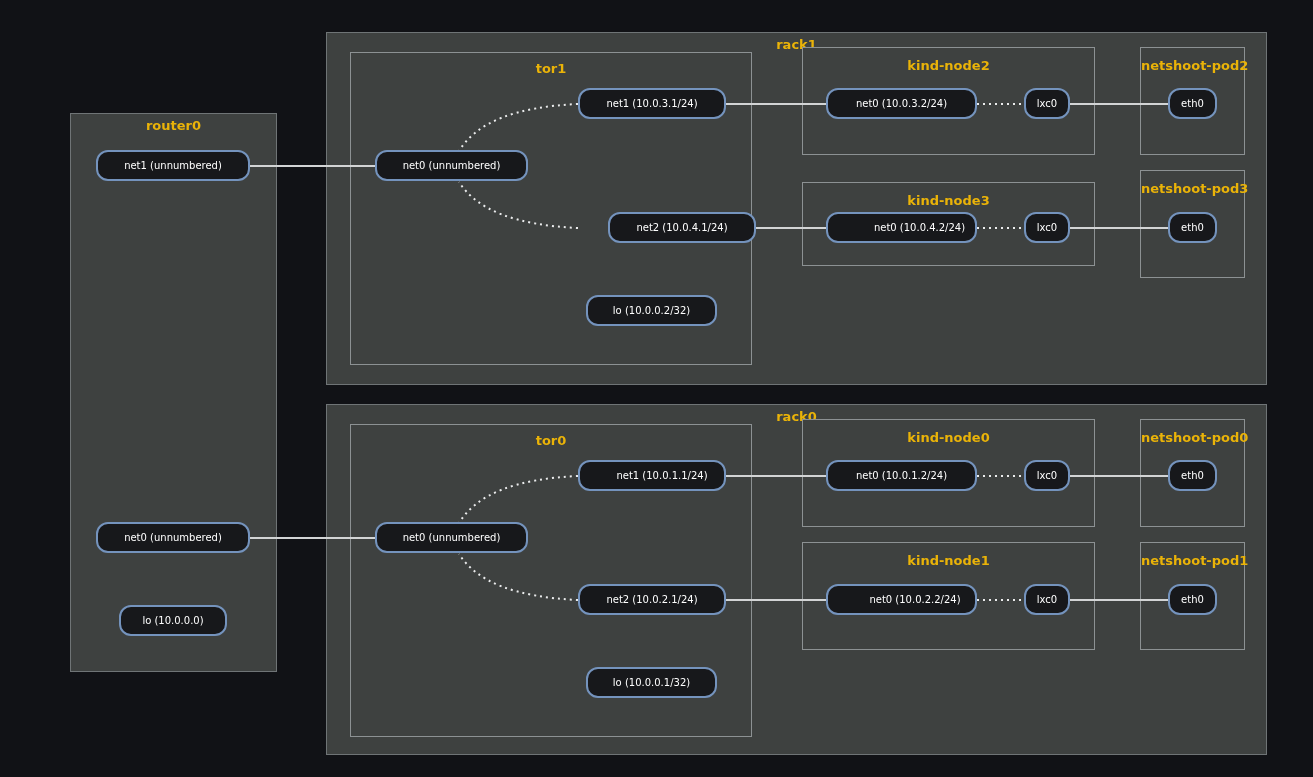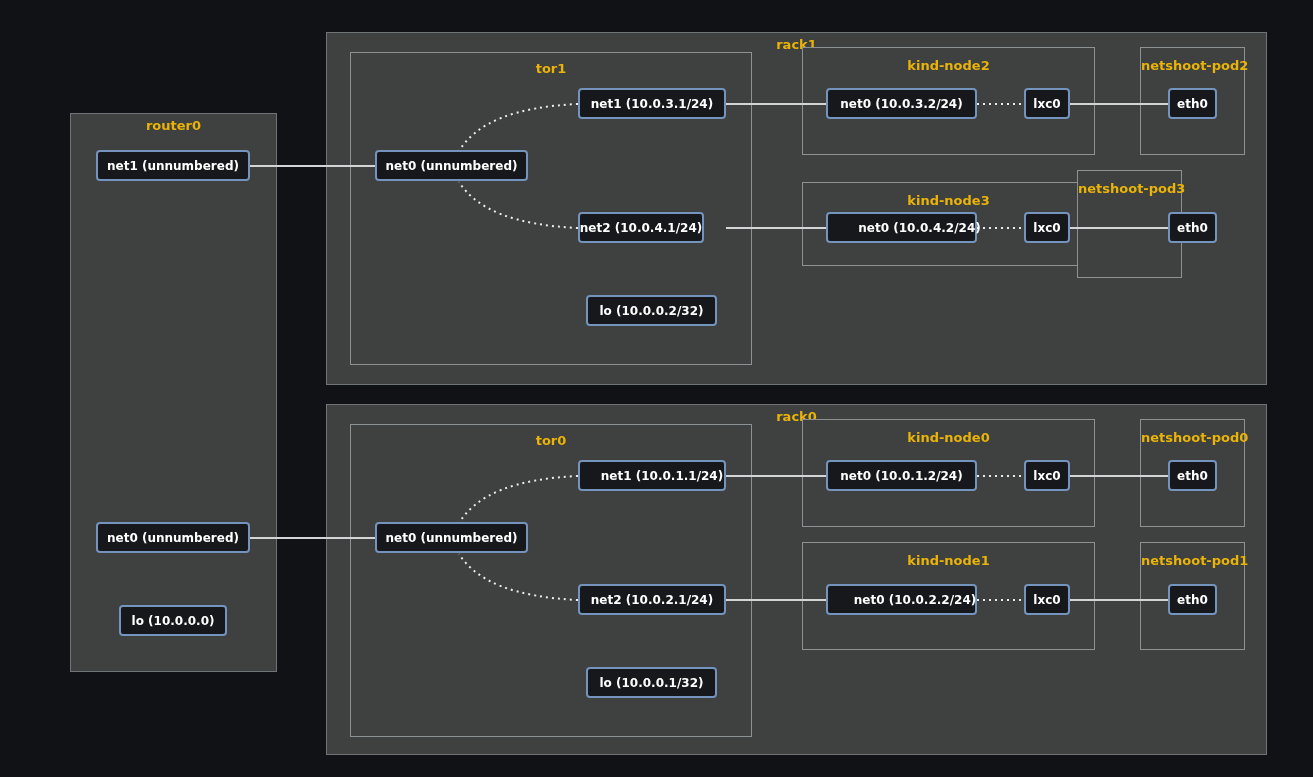--- a/index.html
+++ b/index.html
@@ -13,50 +13,50 @@
   .grp-title{
     position:absolute;left:0;right:0;text-align:center;color:#eab308;
     font-weight:700;font-size:13px;white-space:nowrap;line-height:16px;
   }
   .t-rack{top:4px;}
   .t-tor{top:8px;}
   .t-node{top:10px;}
   .chip{
     position:absolute;height:31px;box-sizing:border-box;z-index:10;
     display:flex;align-items:center;justify-content:center;
-    background:#17181b;border:2px solid #7493bd;border-radius:4px;
-    color:#ffffff;font-weight:700;font-size:12px;white-space:nowrap;
+    background:#17181b;border:2px solid #7493bd;border-radius:12px;
+    color:#ffffff;font-weight:400;font-size:10px;white-space:nowrap;
   }
   svg.links{position:absolute;left:0;top:0;z-index:5;pointer-events:none;}
   .solid-link{stroke:#d2d4d5;stroke-width:2;fill:none;}
   .dotted-link{stroke:#ebeced;stroke-width:2;fill:none;stroke-dasharray:2 4;}
 
   
   #box-router0{left:70px;top:113px;width:207px;height:559px;}
   #box-rack1{left:326px;top:32px;width:941px;height:353px;}
   #box-rack0{left:326px;top:404px;width:941px;height:351px;}
   #box-tor1{left:350px;top:52px;width:402px;height:313px;}
   #box-tor0{left:350px;top:424px;width:402px;height:313px;}
   #box-kind2{left:802px;top:47px;width:293px;height:108px;}
   #box-pod2{left:1140px;top:47px;width:105px;height:108px;}
   #box-kind3{left:802px;top:182px;width:293px;height:84px;}
-  #box-pod3{left:1077px;top:170px;width:105px;height:108px;}
+  #box-pod3{left:1140px;top:170px;width:105px;height:108px;}
   #box-kind0{left:802px;top:419px;width:293px;height:108px;}
   #box-pod0{left:1140px;top:419px;width:105px;height:108px;}
   #box-kind1{left:802px;top:542px;width:293px;height:108px;}
   #box-pod1{left:1140px;top:542px;width:105px;height:108px;}
 
   
   #chip-r0-net1{left:96px;top:150px;width:154px;}
   #chip-r0-net0{left:96px;top:522px;width:154px;}
   #chip-r0-lo{left:119px;top:605px;width:108px;}
 
   #chip-tor1-net0{left:375px;top:150px;width:153px;}
   #chip-tor1-net1{left:578px;top:88px;width:148px;}
-  #chip-tor1-net2{left:578px;top:212px;width:126px;}
+  #chip-tor1-net2{left:608px;top:212px;width:148px;}
   #chip-tor1-lo{left:586px;top:295px;width:131px;}
 
   #chip-tor0-net0{left:375px;top:522px;width:153px;}
   #chip-tor0-net1{left:578px;top:460px;width:148px;padding-left:20px;}
   #chip-tor0-net2{left:578px;top:584px;width:148px;}
   #chip-tor0-lo{left:586px;top:667px;width:131px;}
 
   #chip-k2-net0{left:826px;top:88px;width:151px;}
   #chip-k2-lxc0{left:1024px;top:88px;width:46px;}
   #chip-p2-eth0{left:1168px;top:88px;width:49px;}

